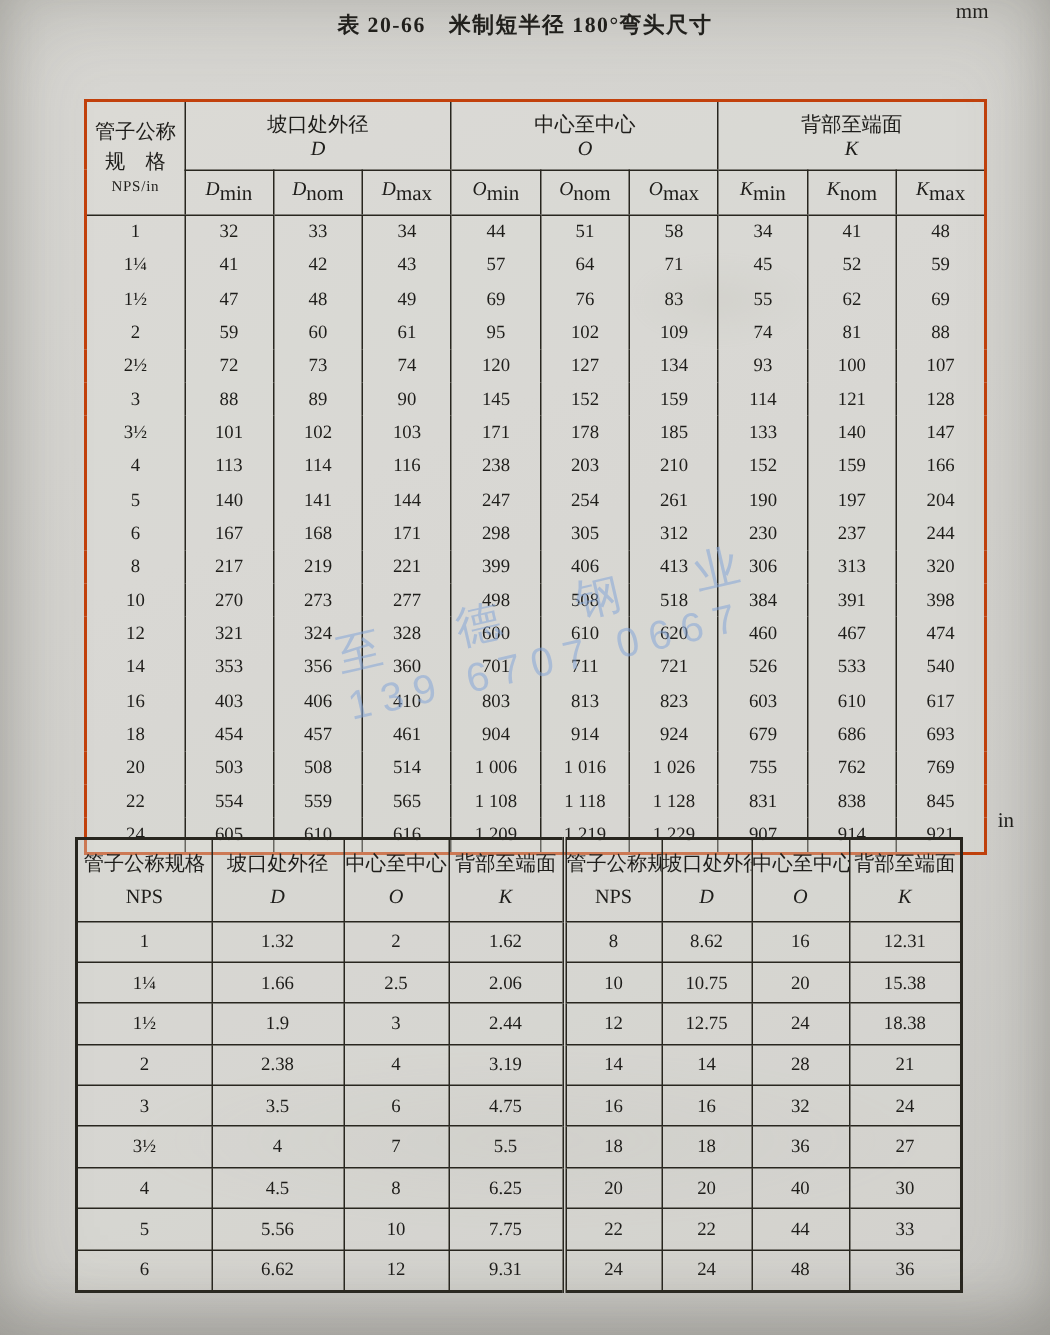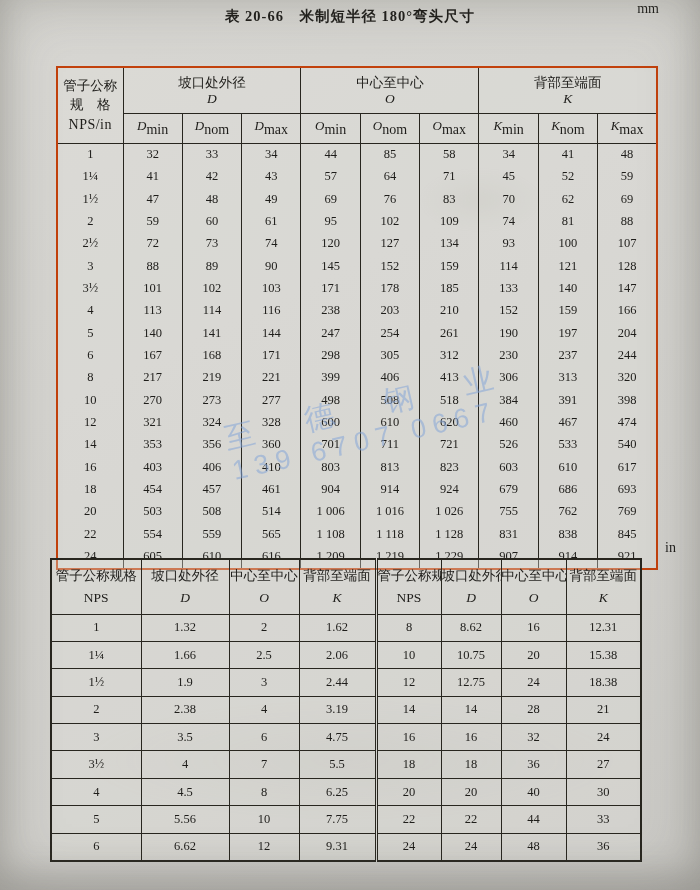--- a/index.html
+++ b/index.html
@@ -32,21 +32,21 @@
         overflow:hidden;white-space:nowrap;}
 
   
   .tbl1{left:56px;top:30px;width:602px;height:504px;border:2px solid #c2410c;margin-top:36px;}
   .tbl1 col.c0{width:66px;}
   .tbl1 thead th{border-left:1px solid #28261f;border-bottom:1px solid #28261f;
                  font-size:13.5px;}
   .tbl1 thead tr.grp{height:46px;}
   .tbl1 thead tr.sub{height:30px;}
   .tbl1 thead th.corner{border-left:none;font-size:13.5px;line-height:1.45;}
-  .tbl1 thead th.corner .en{font-size:14px;letter-spacing:.5px;}
+  .tbl1 thead th.corner .en{font-size:10px;letter-spacing:.5px;}
   .tbl1 thead .sym{font-style:italic;font-size:13.5px;line-height:1.1;}
   .tbl1 thead tr.sub th{font-size:13px;}
   .tbl1 thead tr.sub th i{font-style:italic;}
   .tbl1 thead tr.sub th sub{font-size:14px;}
   .tbl1 tbody td{border-left:1px solid #28261f;font-size:12.5px;height:22.3px;}
   .tbl1 tbody td:first-child{border-left:none;}
 
   
   .tbl2{left:50px;top:558px;width:590px;height:298px;border:2px solid #28261f;}
   .tbl2 col.d0{width:90px}.tbl2 col.d1{width:88px}.tbl2 col.d2{width:70px}.tbl2 col.d3{width:77px}
@@ -121,21 +121,21 @@
         <th><i>K</i><sub>max</sub></th>
       </tr>
     </thead>
     <tbody>
         <tr>
           <td>1</td>
           <td>32</td>
           <td>33</td>
           <td>34</td>
           <td>44</td>
-          <td>85</td>
+          <td>51</td>
           <td>58</td>
           <td>34</td>
           <td>41</td>
           <td>48</td>
         </tr>
         <tr>
           <td>1¼</td>
           <td>41</td>
           <td>42</td>
           <td>43</td>
@@ -147,21 +147,21 @@
           <td>59</td>
         </tr>
         <tr>
           <td>1½</td>
           <td>47</td>
           <td>48</td>
           <td>49</td>
           <td>69</td>
           <td>76</td>
           <td>83</td>
-          <td>70</td>
+          <td>55</td>
           <td>62</td>
           <td>69</td>
         </tr>
         <tr>
           <td>2</td>
           <td>59</td>
           <td>60</td>
           <td>61</td>
           <td>95</td>
           <td>102</td>

